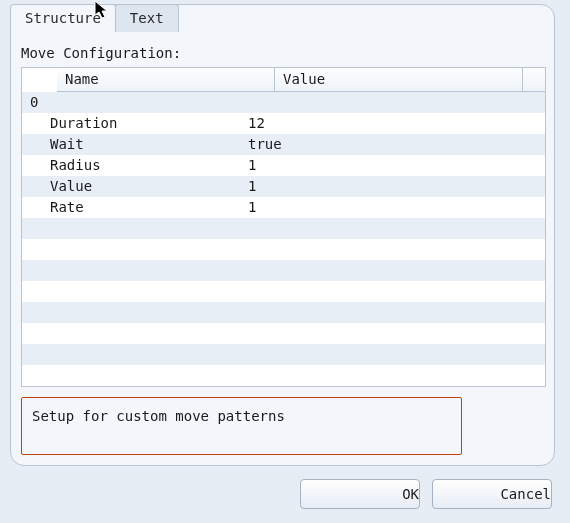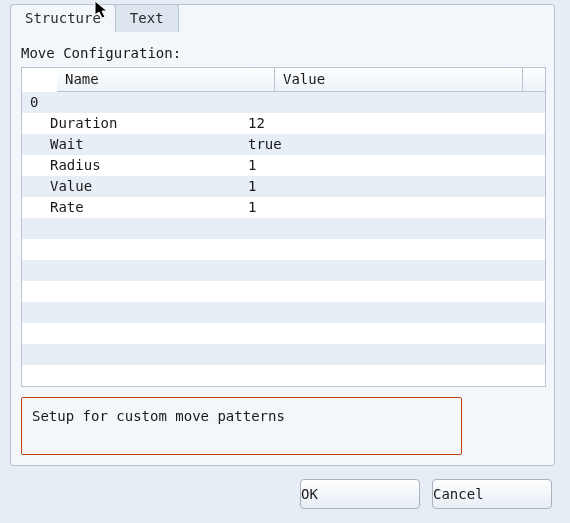--- a/index.html
+++ b/index.html
@@ -11,21 +11,21 @@
     background: #e7edf5;
     color: #1a1a1a;
     overflow: hidden;
   }
   .panel {
     position: absolute;
     left: 10px; top: 4px;
     width: 545px; height: 462px;
     background: #f3f6fb;
     border: 1px solid #b9c4d2;
-    border-radius: 3px;
+    border-radius: 14px;
   }
   .tabs {
     position: absolute;
     left: -1px; top: -1px;
     height: 28px;
     display: flex;
   }
   .tab {
     height: 28px;
     line-height: 26px;
@@ -111,21 +111,21 @@
     display: flex;
     justify-content: flex-end;
     gap: 12px;
     padding-right: 18px;
   }
   .btn {
     width: 120px; height: 30px;
     border: 1px solid #a7b2c0;
     border-radius: 4px;
     background: linear-gradient(#fefefe, #e7edf5);
-    text-align: left;
+    text-align: right;
     line-height: 28px;
     cursor: default;
     user-select: none;
     color: #1a1a1a;
   }
   .cursor {
     position: absolute;
     left: 94px; top: 0px;
     width: 16px; height: 20px;
     pointer-events: none;

